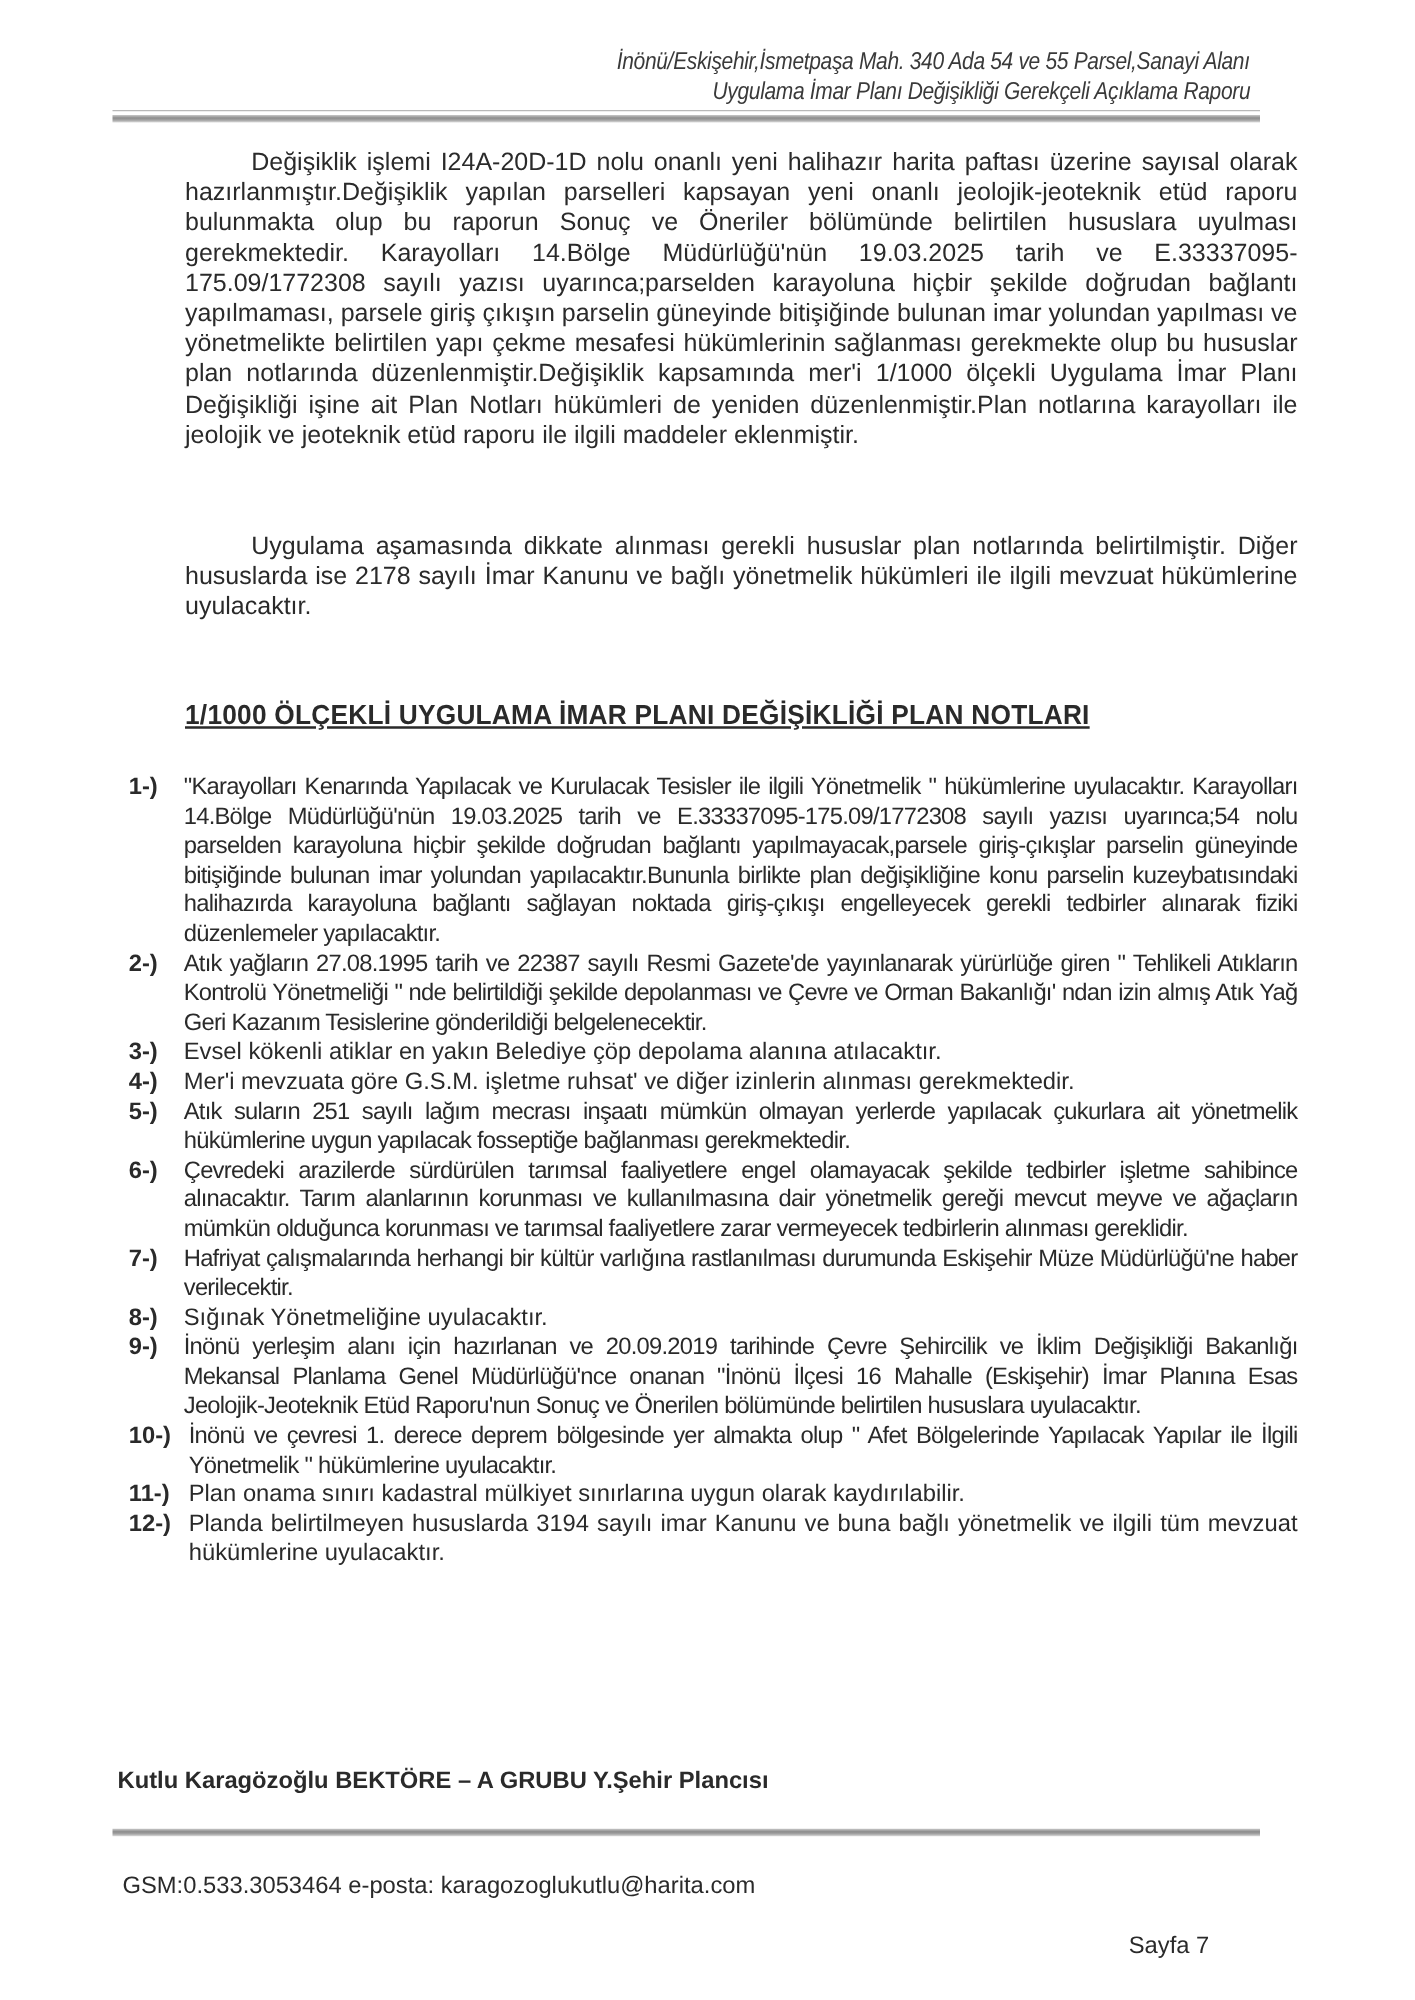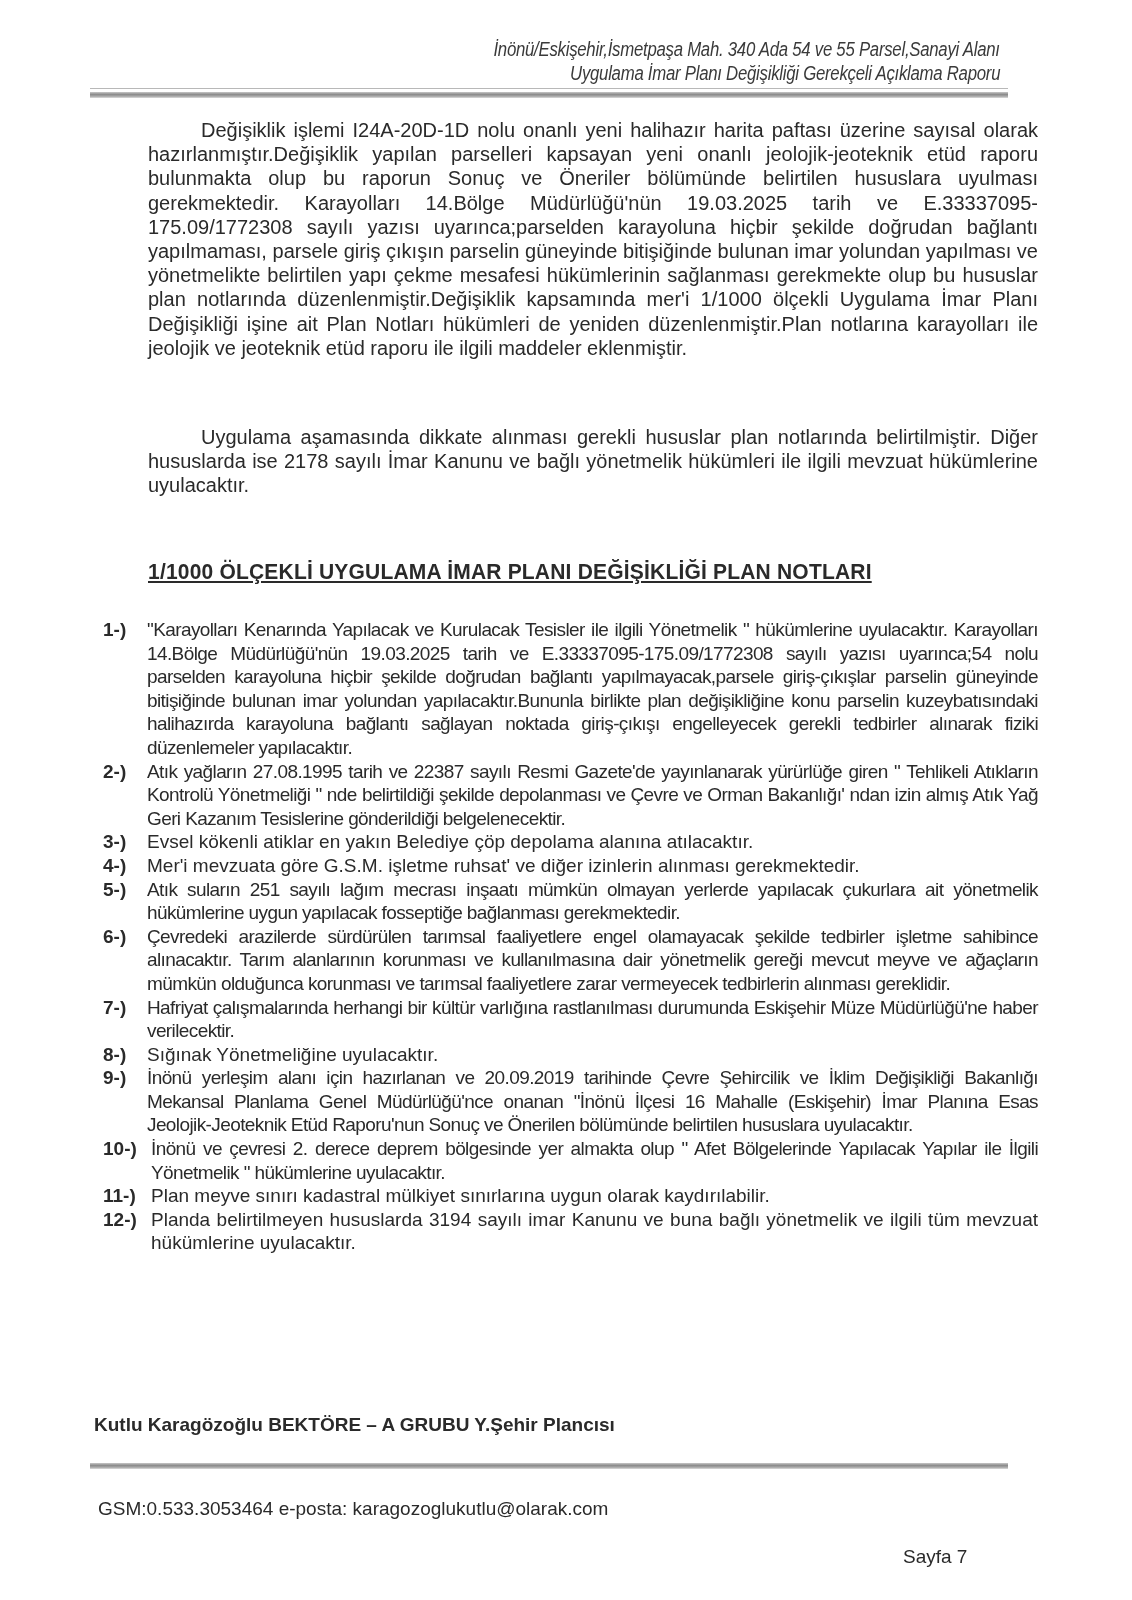--- a/index.html
+++ b/index.html
@@ -89,28 +89,28 @@
   <div class="note">
     <span class="note-num">8-)</span>
     <span class="note-text">Sığınak Yönetmeliğine uyulacaktır.</span>
   </div>
   <div class="note">
     <span class="note-num">9-)</span>
     <span class="note-text cond">İnönü yerleşim alanı için hazırlanan ve 20.09.2019 tarihinde Çevre Şehircilik ve İklim Değişikliği Bakanlığı Mekansal Planlama Genel Müdürlüğü'nce onanan "İnönü İlçesi 16 Mahalle (Eskişehir) İmar Planına Esas Jeolojik-Jeoteknik Etüd Raporu'nun Sonuç ve Önerilen bölümünde belirtilen hususlara uyulacaktır.</span>
   </div>
   <div class="note">
     <span class="note-num wide">10-)</span>
-    <span class="note-text cond">İnönü ve çevresi 2. derece deprem bölgesinde yer almakta olup " Afet Bölgelerinde Yapılacak Yapılar ile İlgili  Yönetmelik " hükümlerine uyulacaktır.</span>
+    <span class="note-text cond">İnönü ve çevresi 1. derece deprem bölgesinde yer almakta olup " Afet Bölgelerinde Yapılacak Yapılar ile İlgili  Yönetmelik " hükümlerine uyulacaktır.</span>
   </div>
   <div class="note">
     <span class="note-num wide">11-)</span>
-    <span class="note-text">Plan meyve sınırı kadastral mülkiyet sınırlarına uygun olarak kaydırılabilir.</span>
+    <span class="note-text">Plan onama sınırı kadastral mülkiyet sınırlarına uygun olarak kaydırılabilir.</span>
   </div>
   <div class="note">
     <span class="note-num wide">12-)</span>
     <span class="note-text">Planda belirtilmeyen hususlarda 3194 sayılı imar Kanunu ve buna bağlı yönetmelik ve ilgili tüm mevzuat hükümlerine uyulacaktır.</span>
   </div>
 </div>
 
 <div class="footer-rule"></div>
 <div class="footer-line1">Kutlu Karagözoğlu BEKTÖRE – A GRUBU Y.Şehir Plancısı</div>
-<div class="footer-line2">GSM:0.533.3053464   e-posta: karagozoglukutlu@olarak.com</div>
+<div class="footer-line2">GSM:0.533.3053464   e-posta: karagozoglukutlu@harita.com</div>
 <div class="footer-page">Sayfa 7</div>
 
 </body></html>

